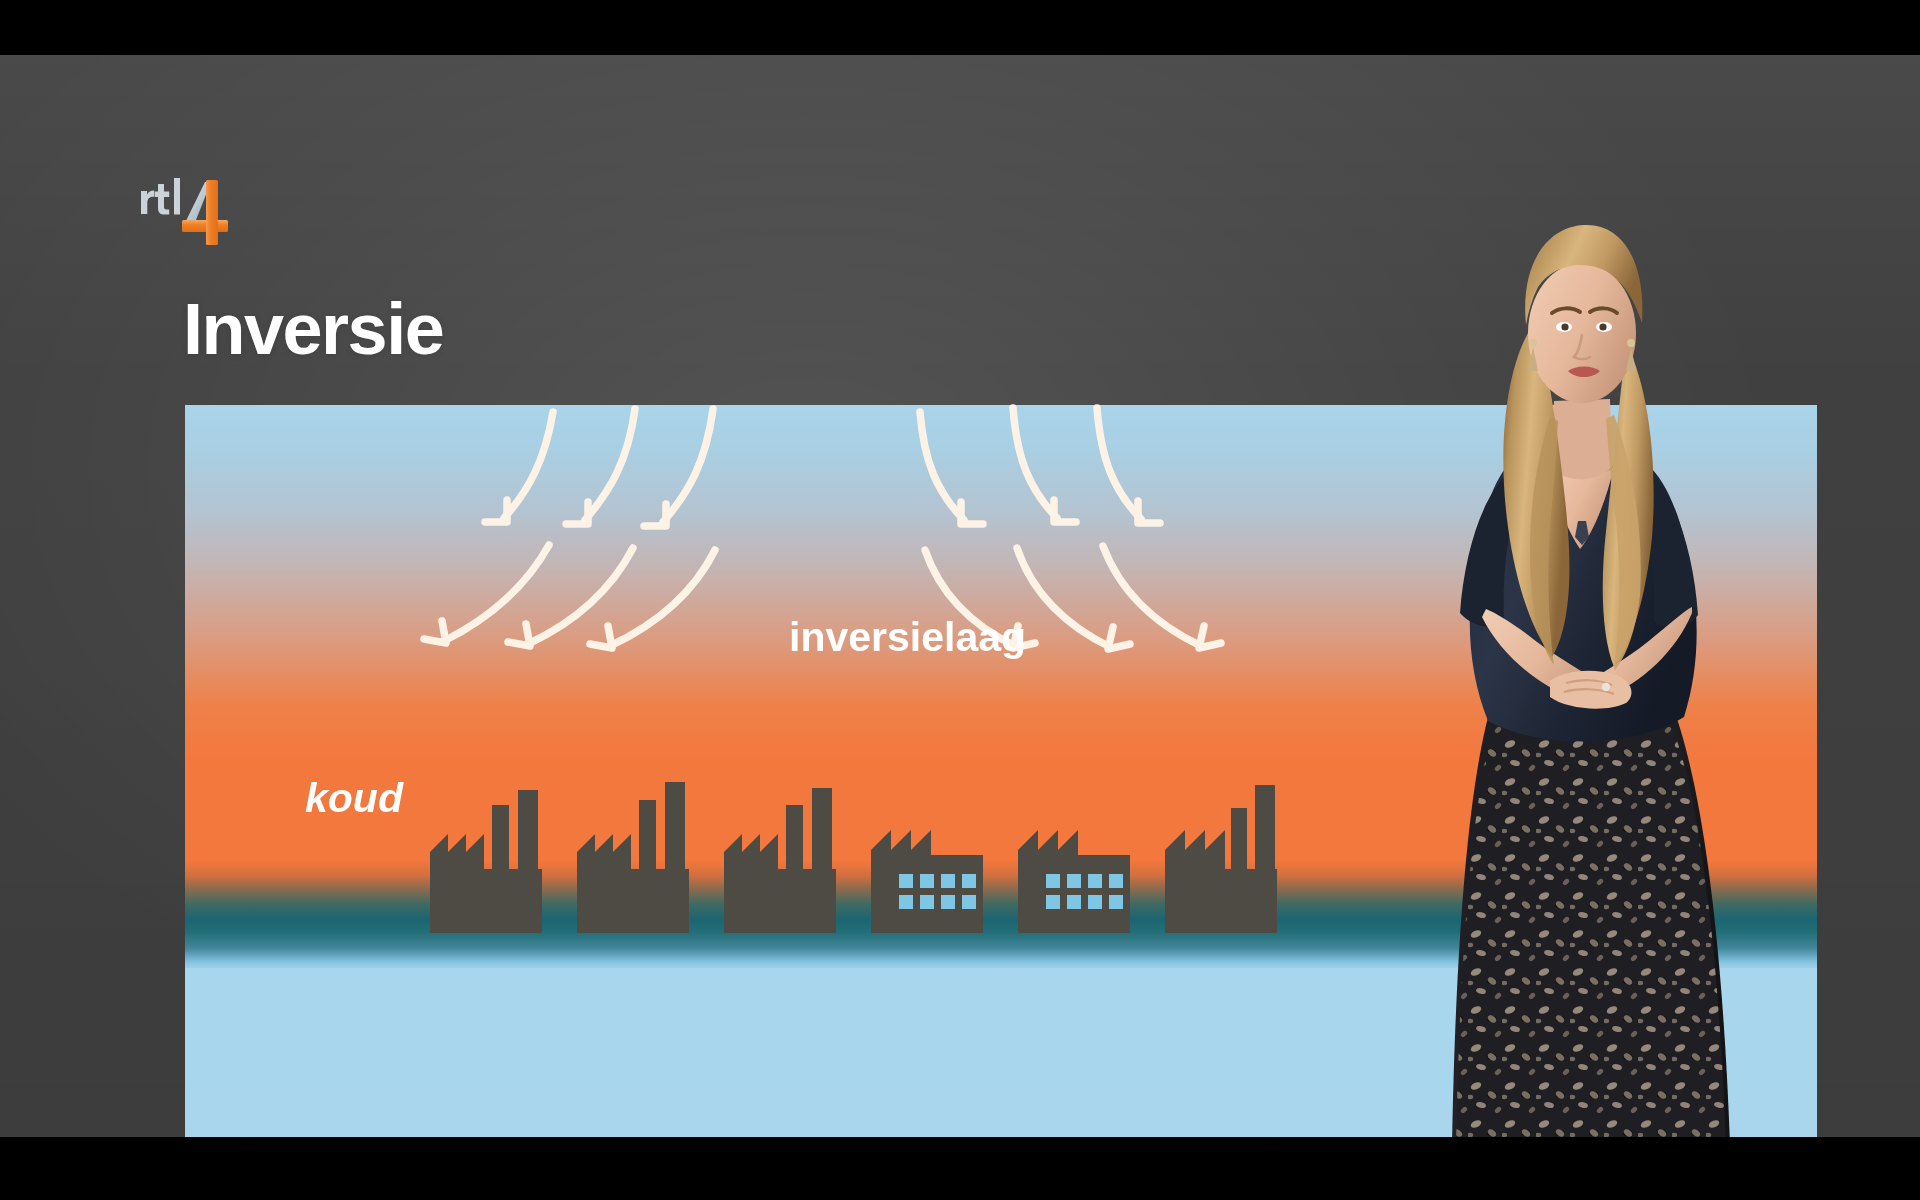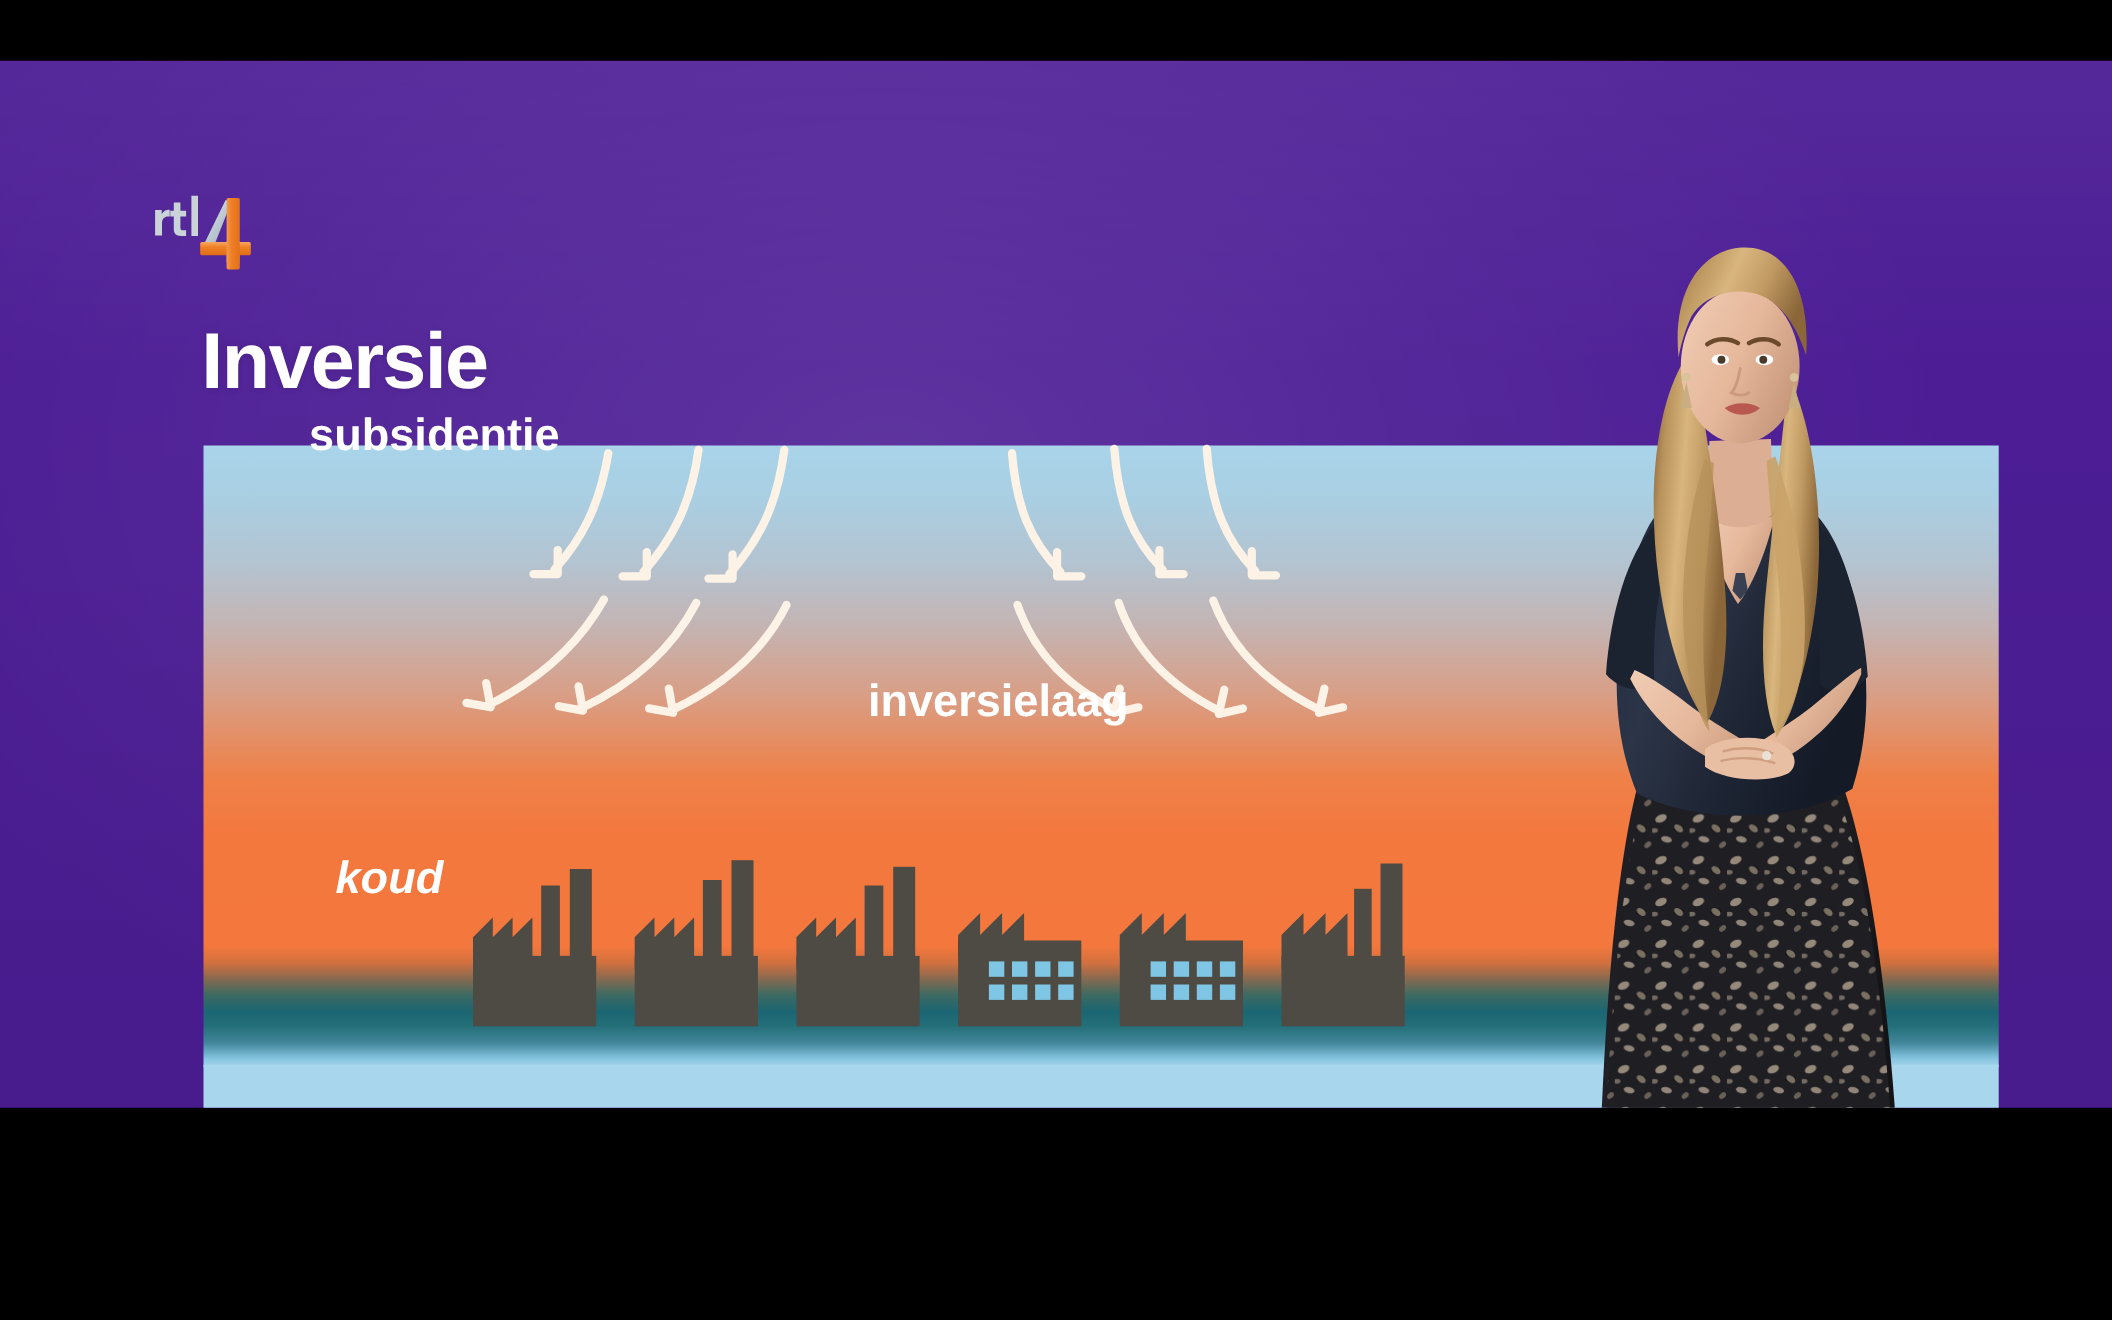--- a/index.html
+++ b/index.html
@@ -31,22 +31,22 @@
   }
   .letterbox.top { top: 0; }
   .letterbox.bottom { top: 1145px; height: 55px; }
 
   
   #stage {
     position: absolute;
     left: 0;
     top: 55px;
     width: 1920px;
-    height: 952px;
-    background: #4c1d95;
+    height: 1082px;
+    background: #404040;
     overflow: hidden;
   }
 
   
   #backdrop-sheen {
     position: absolute;
     inset: 0;
     background:
       radial-gradient(ellipse 1400px 900px at 42% 38%,
         rgba(255,255,255,0.10) 0%,
@@ -378,21 +378,20 @@
             <path class="arrowline" d="M832 198 C848 245 882 276 925 297"></path>
             <path class="arrowhead" d="M945 294 L923 299 L928 277"></path>
           </g>
           <g>
             <path class="arrowline" d="M918 196 C936 244 972 275 1016 296"></path>
             <path class="arrowhead" d="M1036 293 L1014 298 L1019 276"></path>
           </g>
         </g>
       </svg>
 
-      <div class="diagram-label" id="label-subsidentie">subsidentie</div>
 
       <div class="diagram-label" id="label-inversielaag">inversielaag</div>
 
       <div class="diagram-label" id="label-koud">koud</div>
 
     </div>
 
     <svg id="presenter" viewBox="0 0 520 980">
       <defs>
         <linearGradient id="hairGrad" x1="0" y1="0" x2="1" y2="0.4">

